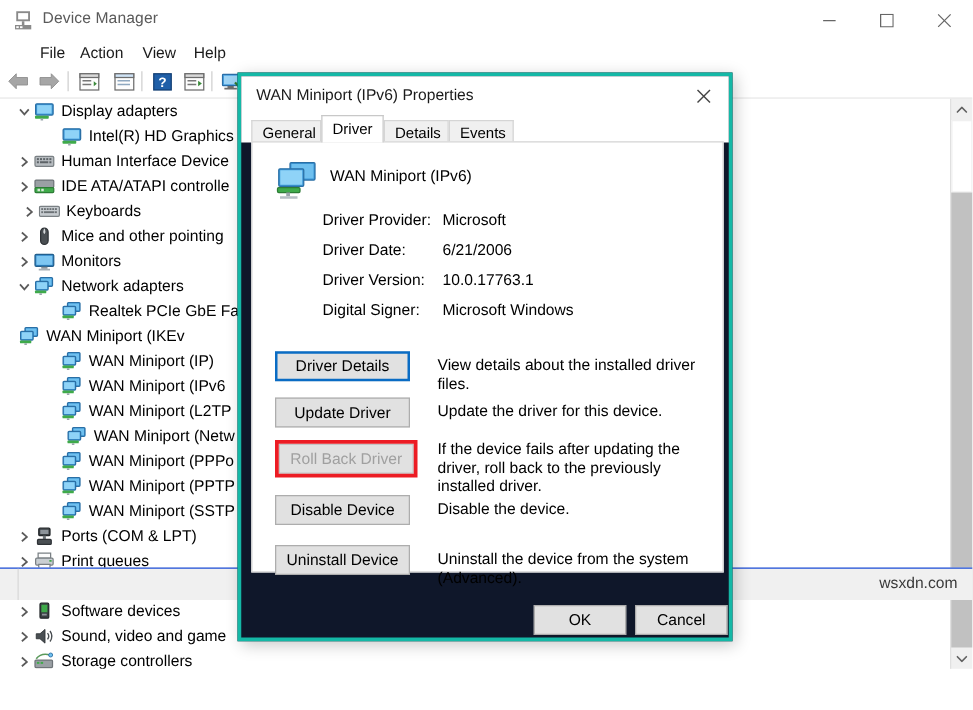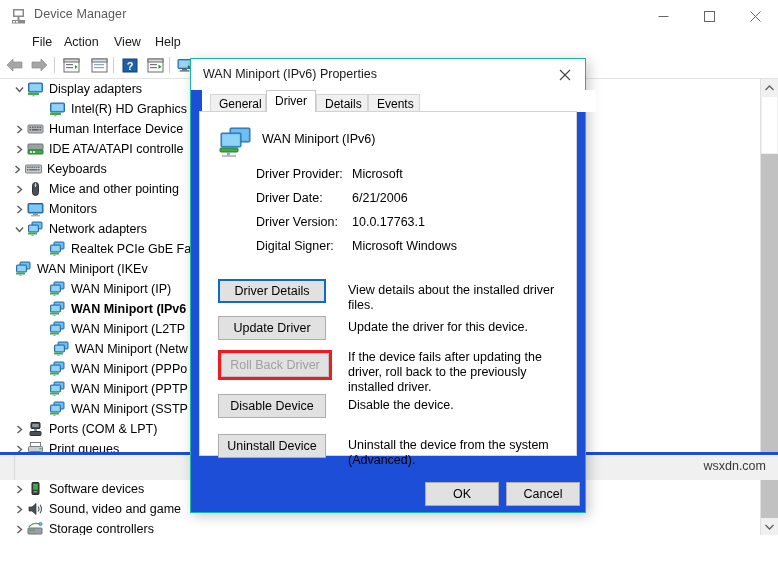--- a/index.html
+++ b/index.html
@@ -126,58 +126,58 @@
     position: absolute; left: 0; top: 75px; bottom: 17px;
     width: 17px;
     background: #c1c1c1;
   }
 
   
   .statusbar {
     position: absolute; left: 0; bottom: 0;
     width: 778px; height: 25px;
     background: #f0f0f0;
-    border-top: 3px solid #1d4ed8;
+    border-top: 1px solid #1d4ed8;
   }
   .status-sep {
     position: absolute; top: 0; width: 1px; height: 25px;
     background: #d8d8d8;
   }
   .watermark {
     position: absolute; right: 12px; top: 4px;
     font-size: 12.5px; color: #3a3a3a;
   }
 
   
   .dialog {
     position: absolute; left: 190px; top: 58px;
     width: 396px; height: 455px;
-    background: #1d4ed8;
-    border: 1px solid #14b8a6;
+    background: #0f172a;
+    border: 3px solid #14b8a6;
     box-shadow: 3px 3px 12px rgba(0,0,0,.22);
     box-sizing: border-box;
   }
   .dlg-title {
     position: absolute; left: 0; top: 0;
     width: 100%; height: 31px;
     background: #ffffff;
   }
   .dlg-title-text {
     position: absolute; left: 12px; top: 8px;
     font-size: 12.5px; color: #1a1a1a;
   }
   .dlg-close {
     position: absolute; right: 0; top: 0;
     width: 40px; height: 31px;
     display: flex; align-items: center; justify-content: center;
     color: #444;
   }
 
   .tabstrip {
-    position: absolute; left: 11px; top: 31px;
+    position: absolute; left: 0; top: 31px;
     width: 100%; height: 22px;
     background: #ffffff;
   }
   .tab {
     position: absolute; bottom: 0;
     height: 18px;
     padding: 0 8px;
     font-size: 12px; color: #000;
     line-height: 18px;
     background: #f0f0f0;
@@ -417,21 +417,21 @@
             </svg>
           </span>
           <span class="ticon"><svg xmlns="http://www.w3.org/2000/svg" width="17" height="16" viewBox="0 0 17 16">
               <rect x="1" y="3" width="15" height="6" rx="0.8" fill="#9aa0a4" stroke="#6e7478"></rect>
               <rect x="1" y="9" width="15" height="4" rx="0.8" fill="#3faa4a" stroke="#2c7c35"></rect>
               <rect x="3" y="10" width="2" height="2" fill="#d6e8d6"></rect>
               <rect x="6" y="10" width="2" height="2" fill="#d6e8d6"></rect>
             </svg></span>
           <span class="tlabel">IDE ATA/ATAPI controlle</span>
         </div>
-        <div class="trow" style="padding-left: 10px;">
+        <div class="trow" style="padding-left: 16px;">
           <span class="chev">
             <svg width="9" height="9" viewBox="0 0 9 9">
               <path d="M2.5 1 L6.5 4.5 L2.5 8" fill="none" stroke="#5b5b5b" stroke-width="1.4"></path>
             </svg>
           </span>
           <span class="ticon"><svg xmlns="http://www.w3.org/2000/svg" width="17" height="16" viewBox="0 0 17 16">
               <rect x="0.5" y="4" width="16" height="8" rx="1" fill="#c6cbcf" stroke="#7a8084"></rect>
               <g fill="#6b7175">
                 <rect x="2" y="5.5" width="1.5" height="1.5"></rect>
                 <rect x="4.2" y="5.5" width="1.5" height="1.5"></rect>
@@ -518,21 +518,21 @@
           <span class="ticon"><svg xmlns="http://www.w3.org/2000/svg" width="17" height="16" viewBox="0 0 17 16">
               <rect x="5" y="1" width="10" height="7" rx="0.8" fill="#3d98d8" stroke="#2a6fa5"></rect>
               <rect x="5.8" y="1.8" width="8.4" height="5.4" fill="#6fc0ef"></rect>
               <rect x="1.5" y="4" width="10" height="7" rx="0.8" fill="#3d98d8" stroke="#2a6fa5"></rect>
               <rect x="2.3" y="4.8" width="8.4" height="5.4" fill="#8fd3f7"></rect>
               <rect x="1" y="11.4" width="9" height="2.2" rx="0.5" fill="#3faa4a"></rect>
               <rect x="4.5" y="13.6" width="2" height="1.4" fill="#9aa5ab"></rect>
             </svg></span>
           <span class="tlabel">WAN Miniport (IP)</span>
         </div>
-        <div class="trow" style="padding-left: 34px; font-weight: bold;">
+        <div class="trow" style="padding-left: 34px;">
           <span class="chev"></span>
           <span class="ticon"><svg xmlns="http://www.w3.org/2000/svg" width="17" height="16" viewBox="0 0 17 16">
               <rect x="5" y="1" width="10" height="7" rx="0.8" fill="#3d98d8" stroke="#2a6fa5"></rect>
               <rect x="5.8" y="1.8" width="8.4" height="5.4" fill="#6fc0ef"></rect>
               <rect x="1.5" y="4" width="10" height="7" rx="0.8" fill="#3d98d8" stroke="#2a6fa5"></rect>
               <rect x="2.3" y="4.8" width="8.4" height="5.4" fill="#8fd3f7"></rect>
               <rect x="1" y="11.4" width="9" height="2.2" rx="0.5" fill="#3faa4a"></rect>
               <rect x="4.5" y="13.6" width="2" height="1.4" fill="#9aa5ab"></rect>
             </svg></span>
           <span class="tlabel">WAN Miniport (IPv6</span>

